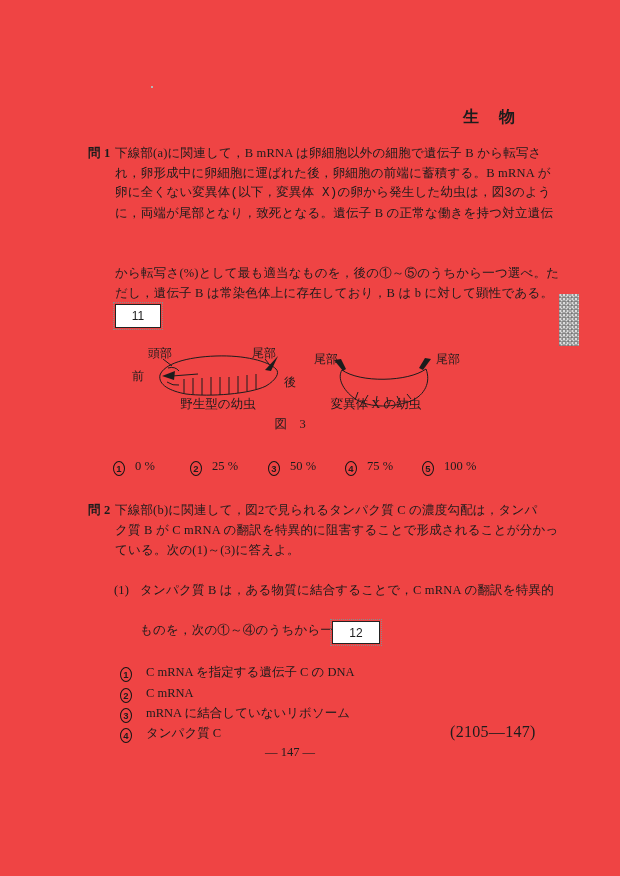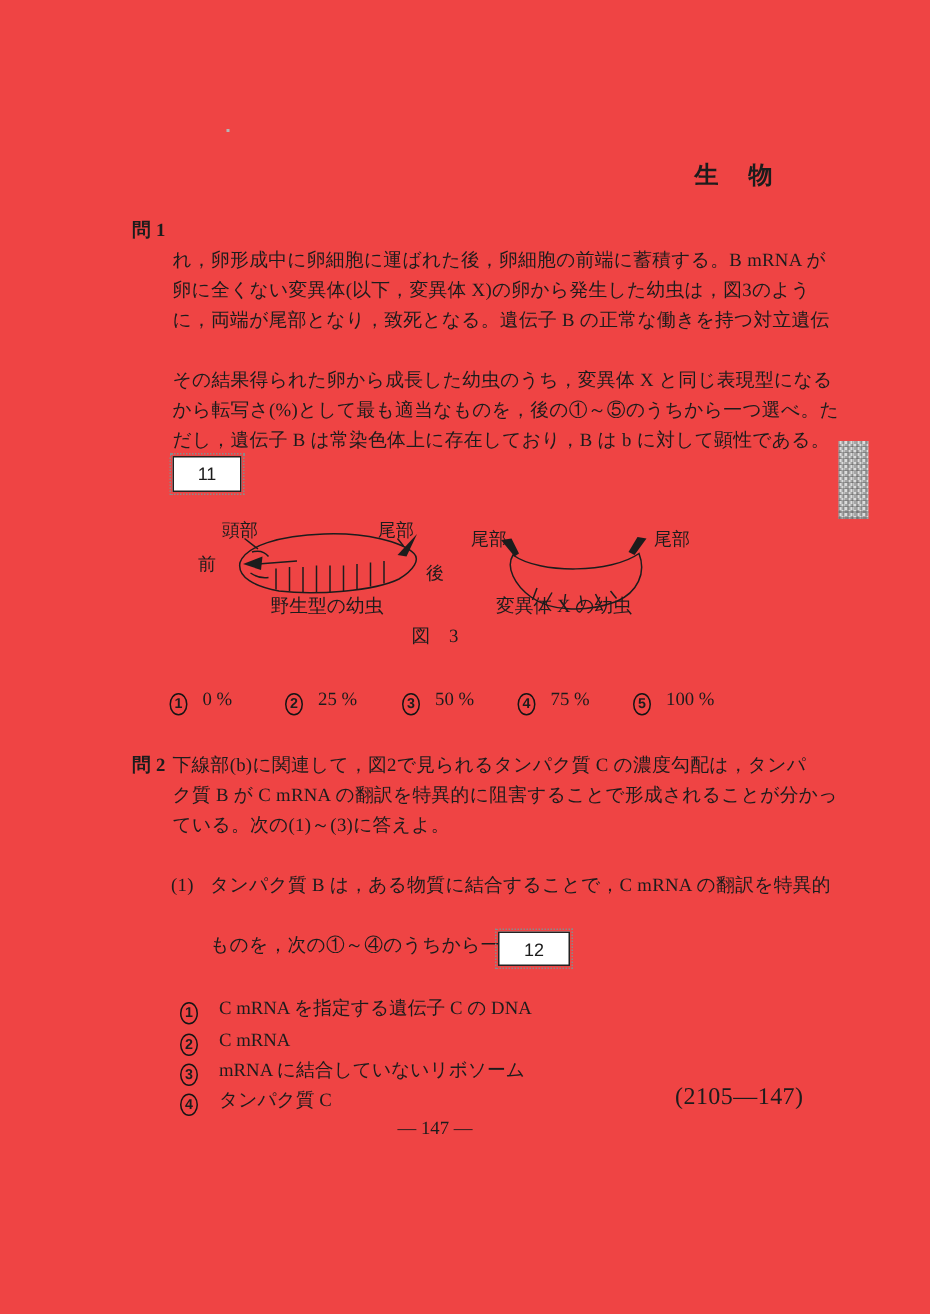--- a/index.html
+++ b/index.html
@@ -50,24 +50,24 @@
 </head>
 <body>
 
 <div class="page">
 
   <div class="speck"></div>
 
   <div class="title">生　物</div>
 
   <div class="tline qlabel" style="top:143px;left:88px;">問 1</div>
+  <div class="tline" style="top:143px;left:115px;">下線部(a)に関連して，B mRNA は卵細胞以外の細胞で遺伝子 B から転写さ</div>
   <div class="tline" style="top:163px;left:115px;">れ，卵形成中に卵細胞に運ばれた後，卵細胞の前端に蓄積する。B mRNA が</div>
-  <div class="tline" style="top:183px;left:115px;">卵に全くない変異体(以下，変異体 X)の卵から発生した幼虫は，図3のよう</div>
+  <div class="tline" style="top:183px;left:115px;font-family:Liberation Mono, monospace;">卵に全くない変異体(以下，変異体 X)の卵から発生した幼虫は，図3のよう</div>
   <div class="tline" style="top:203px;left:115px;">に，両端が尾部となり，致死となる。遺伝子 B の正常な働きを持つ対立遺伝</div>
-  <div class="tline" style="top:243px;left:115px;">その結果得られた卵から成長した幼虫のうち，変異体 X と同じ表現型になる</div>
   <div class="tline" style="top:263px;left:115px;">から転写さ(%)として最も適当なものを，後の①～⑤のうちから一つ選べ。た</div>
   <div class="tline" style="top:283px;left:115px;">だし，遺伝子 B は常染色体上に存在しており，B は b に対して顕性である。</div>
 
   <div class="ansbox" style="left:115px;top:304px;width:44px;height:22px;">11</div>
 
   <svg style="position:absolute;left:118px;top:344px;" width="364" height="78" viewBox="0 0 364 78">
     <g stroke="#1c1c1c" stroke-width="1" fill="none">
 
       <path d="M 42,31 C 46,20 68,13 98,12 C 126,11 150,17 158,25 C 162,29 158,36 148,42 C 132,50 92,53 68,50 C 52,47 40,41 42,31 Z"></path>
 

